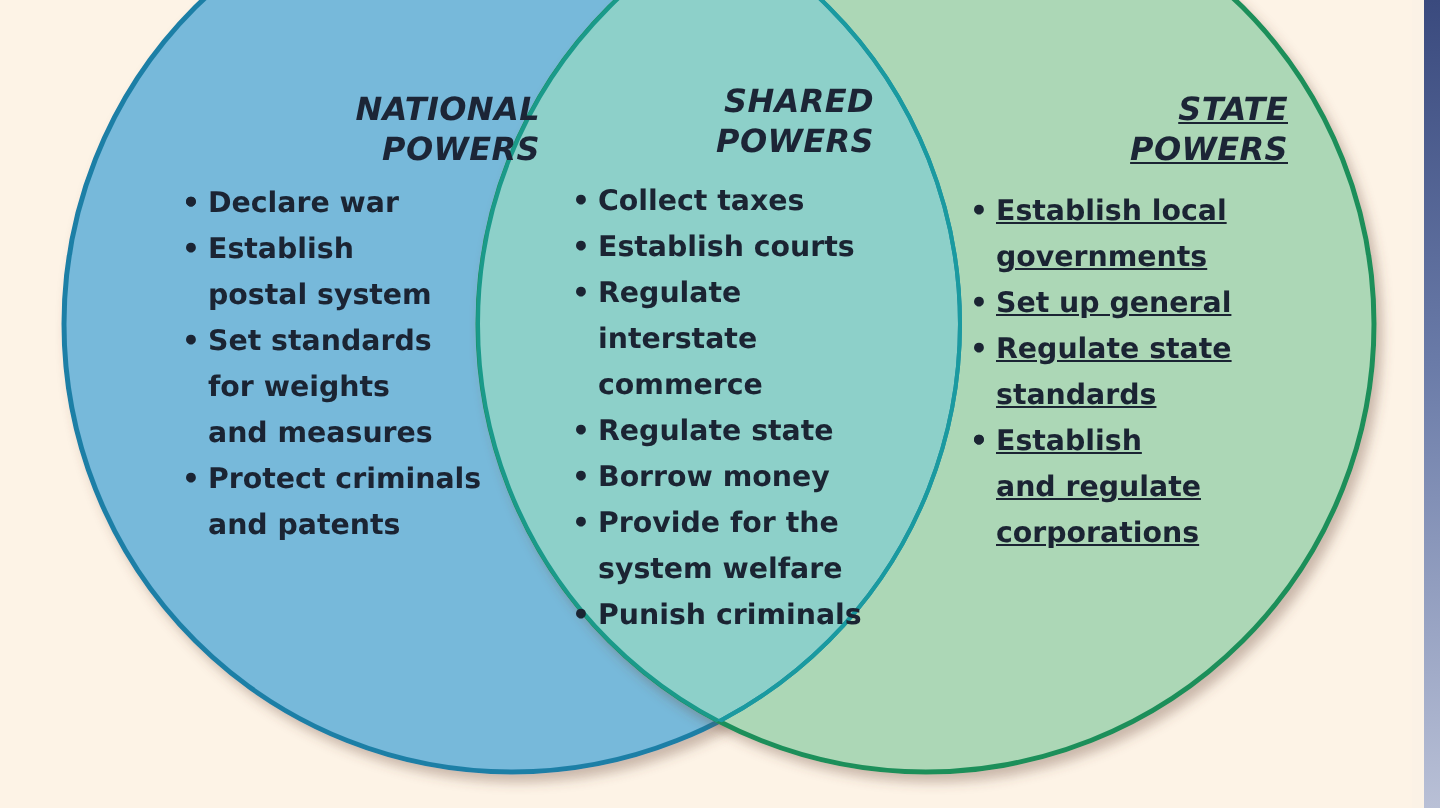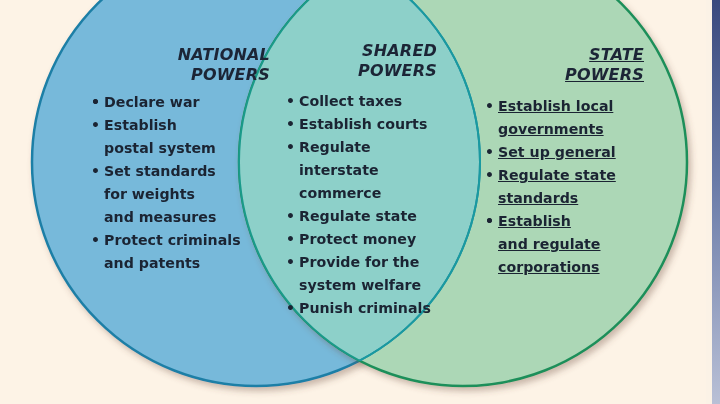--- a/index.html
+++ b/index.html
@@ -96,21 +96,21 @@
     <div class="heading">
       <div>SHARED</div>
       <div>POWERS</div>
     </div>
     <ul class="items">
       <li><span class="bullet">•</span><span>Collect taxes</span></li>
       <li><span class="bullet">•</span><span>Establish courts</span></li>
       <li><span class="bullet">•</span><span>Regulate interstate
 commerce</span></li>
       <li><span class="bullet">•</span><span>Regulate state</span></li>
-      <li><span class="bullet">•</span><span>Protect money</span></li>
+      <li><span class="bullet">•</span><span>Borrow money</span></li>
       <li><span class="bullet">•</span><span>Provide for the
 system welfare</span></li>
       <li><span class="bullet">•</span><span>Punish criminals</span></li>
     </ul>
   </div>
 
   <div class="section" id="state">
     <div class="heading">
       <div>STATE</div>
       <div>POWERS</div>

